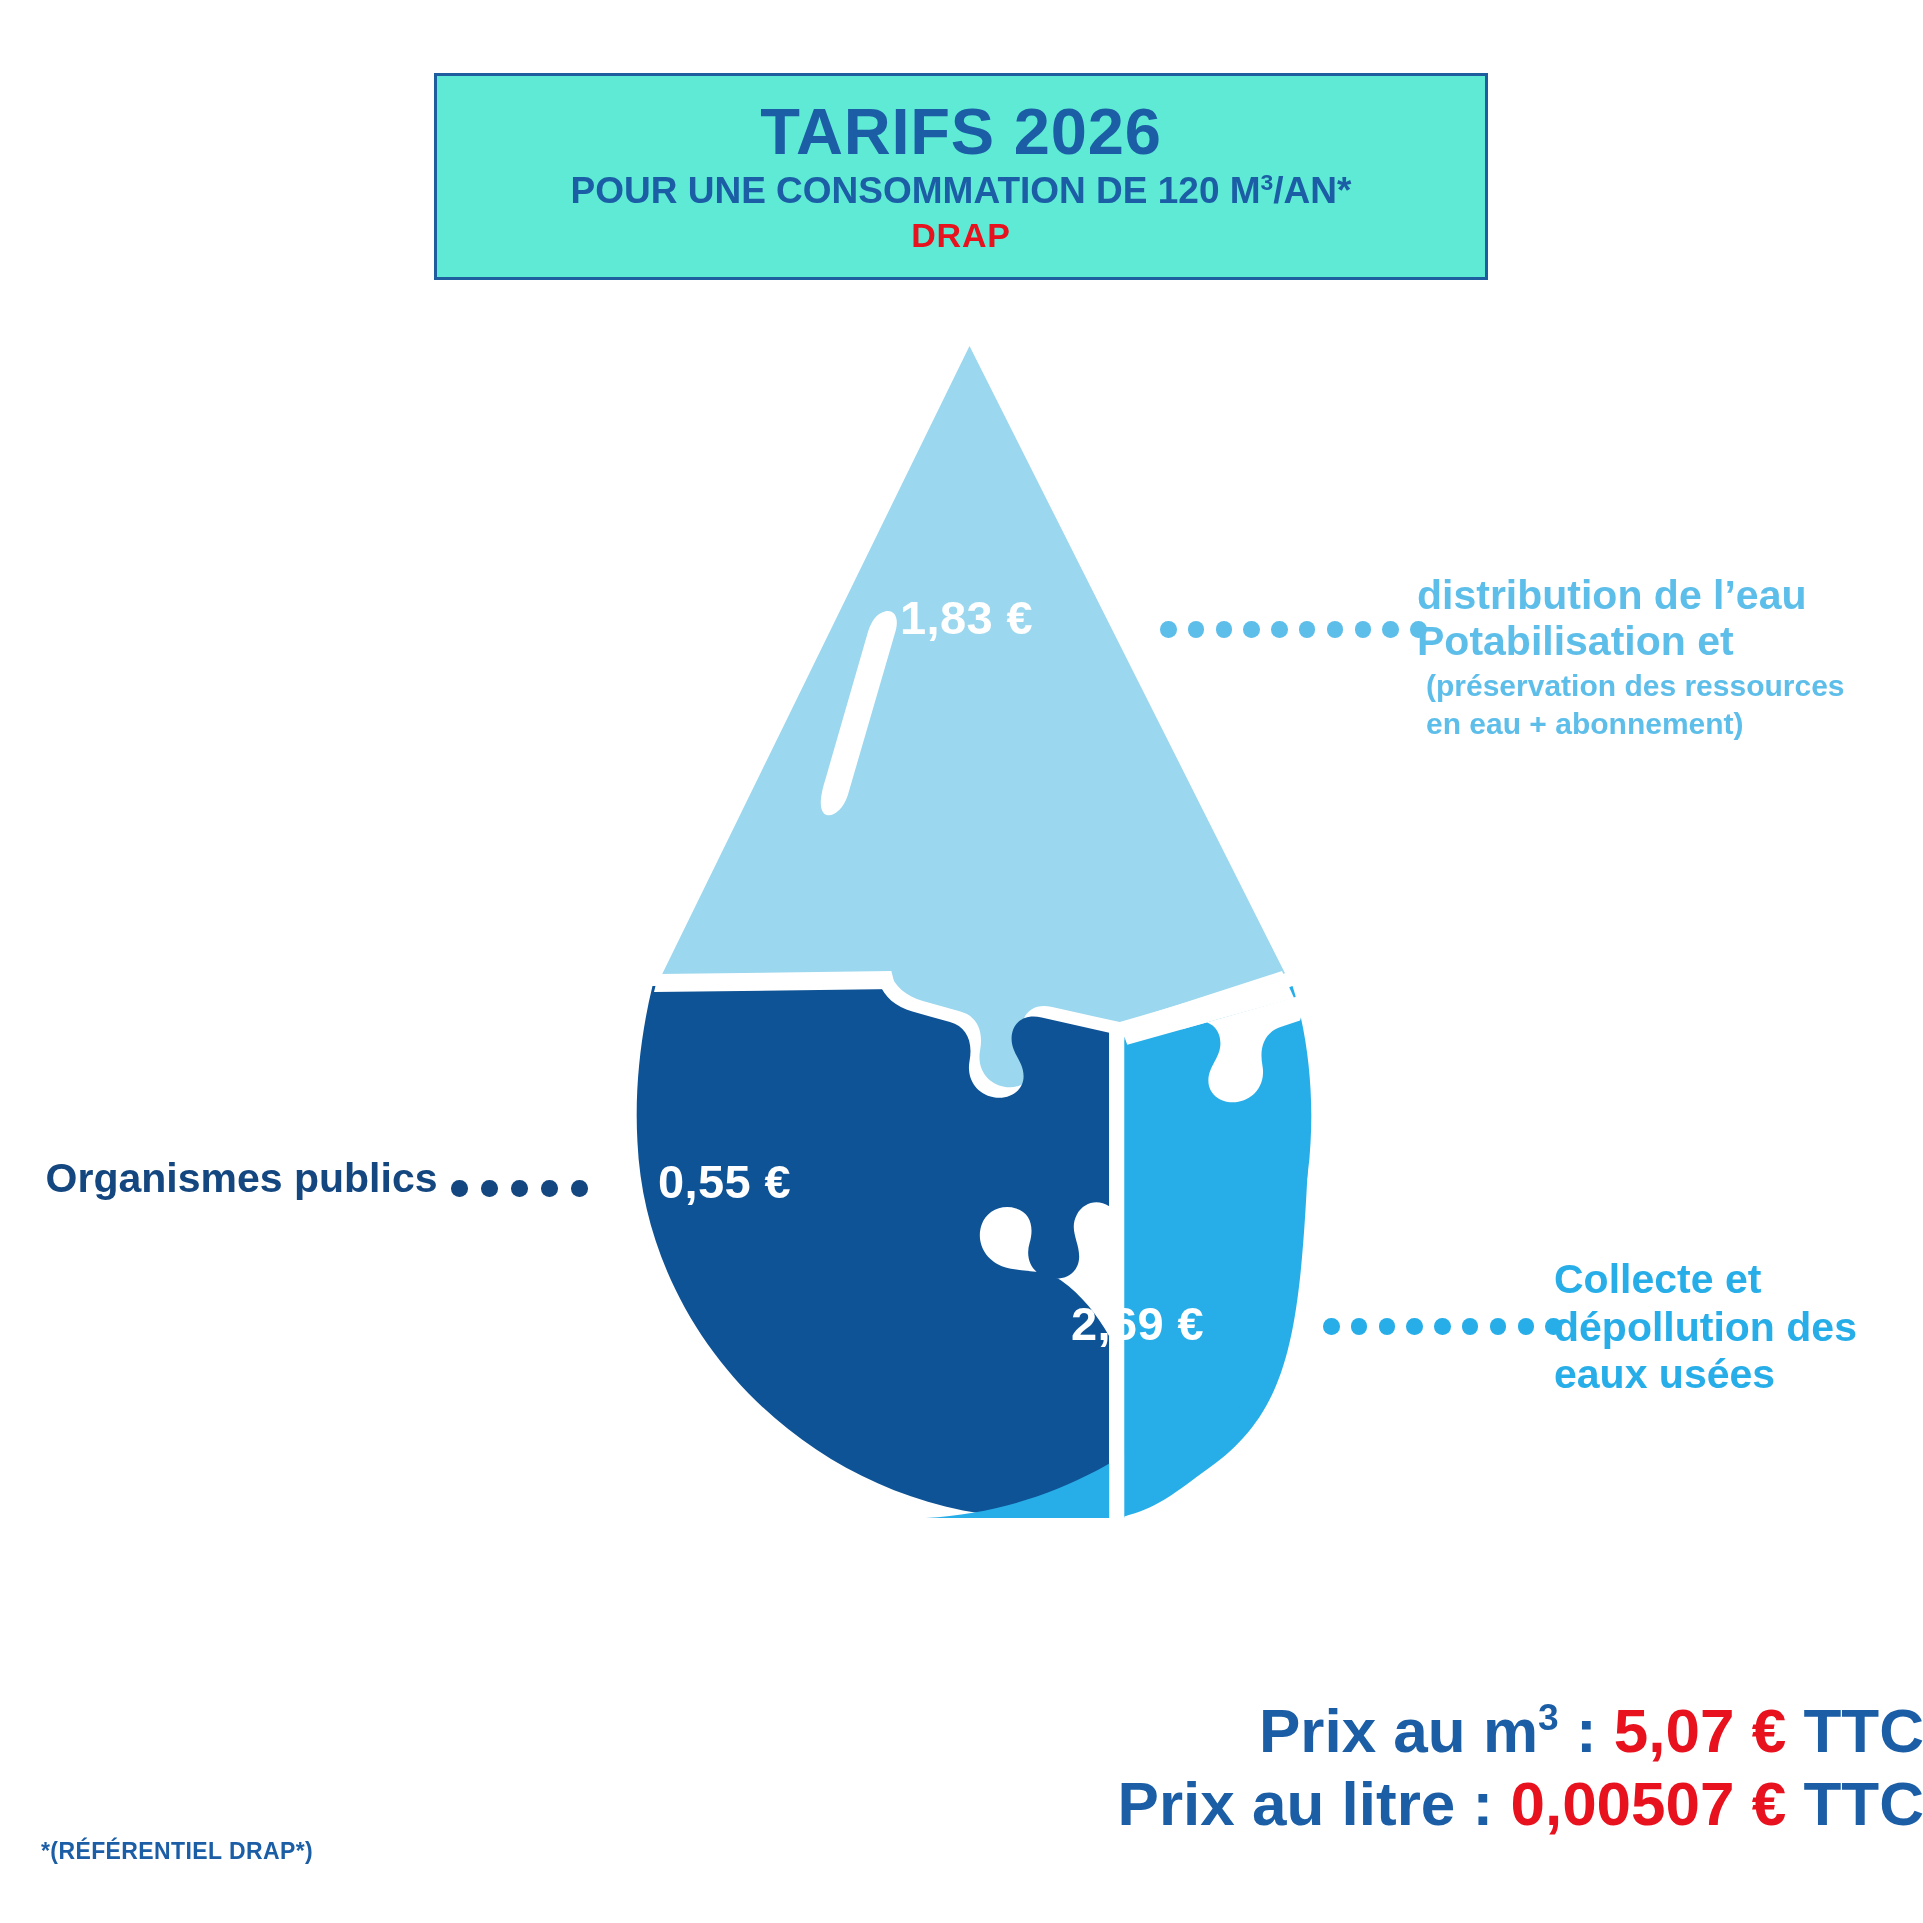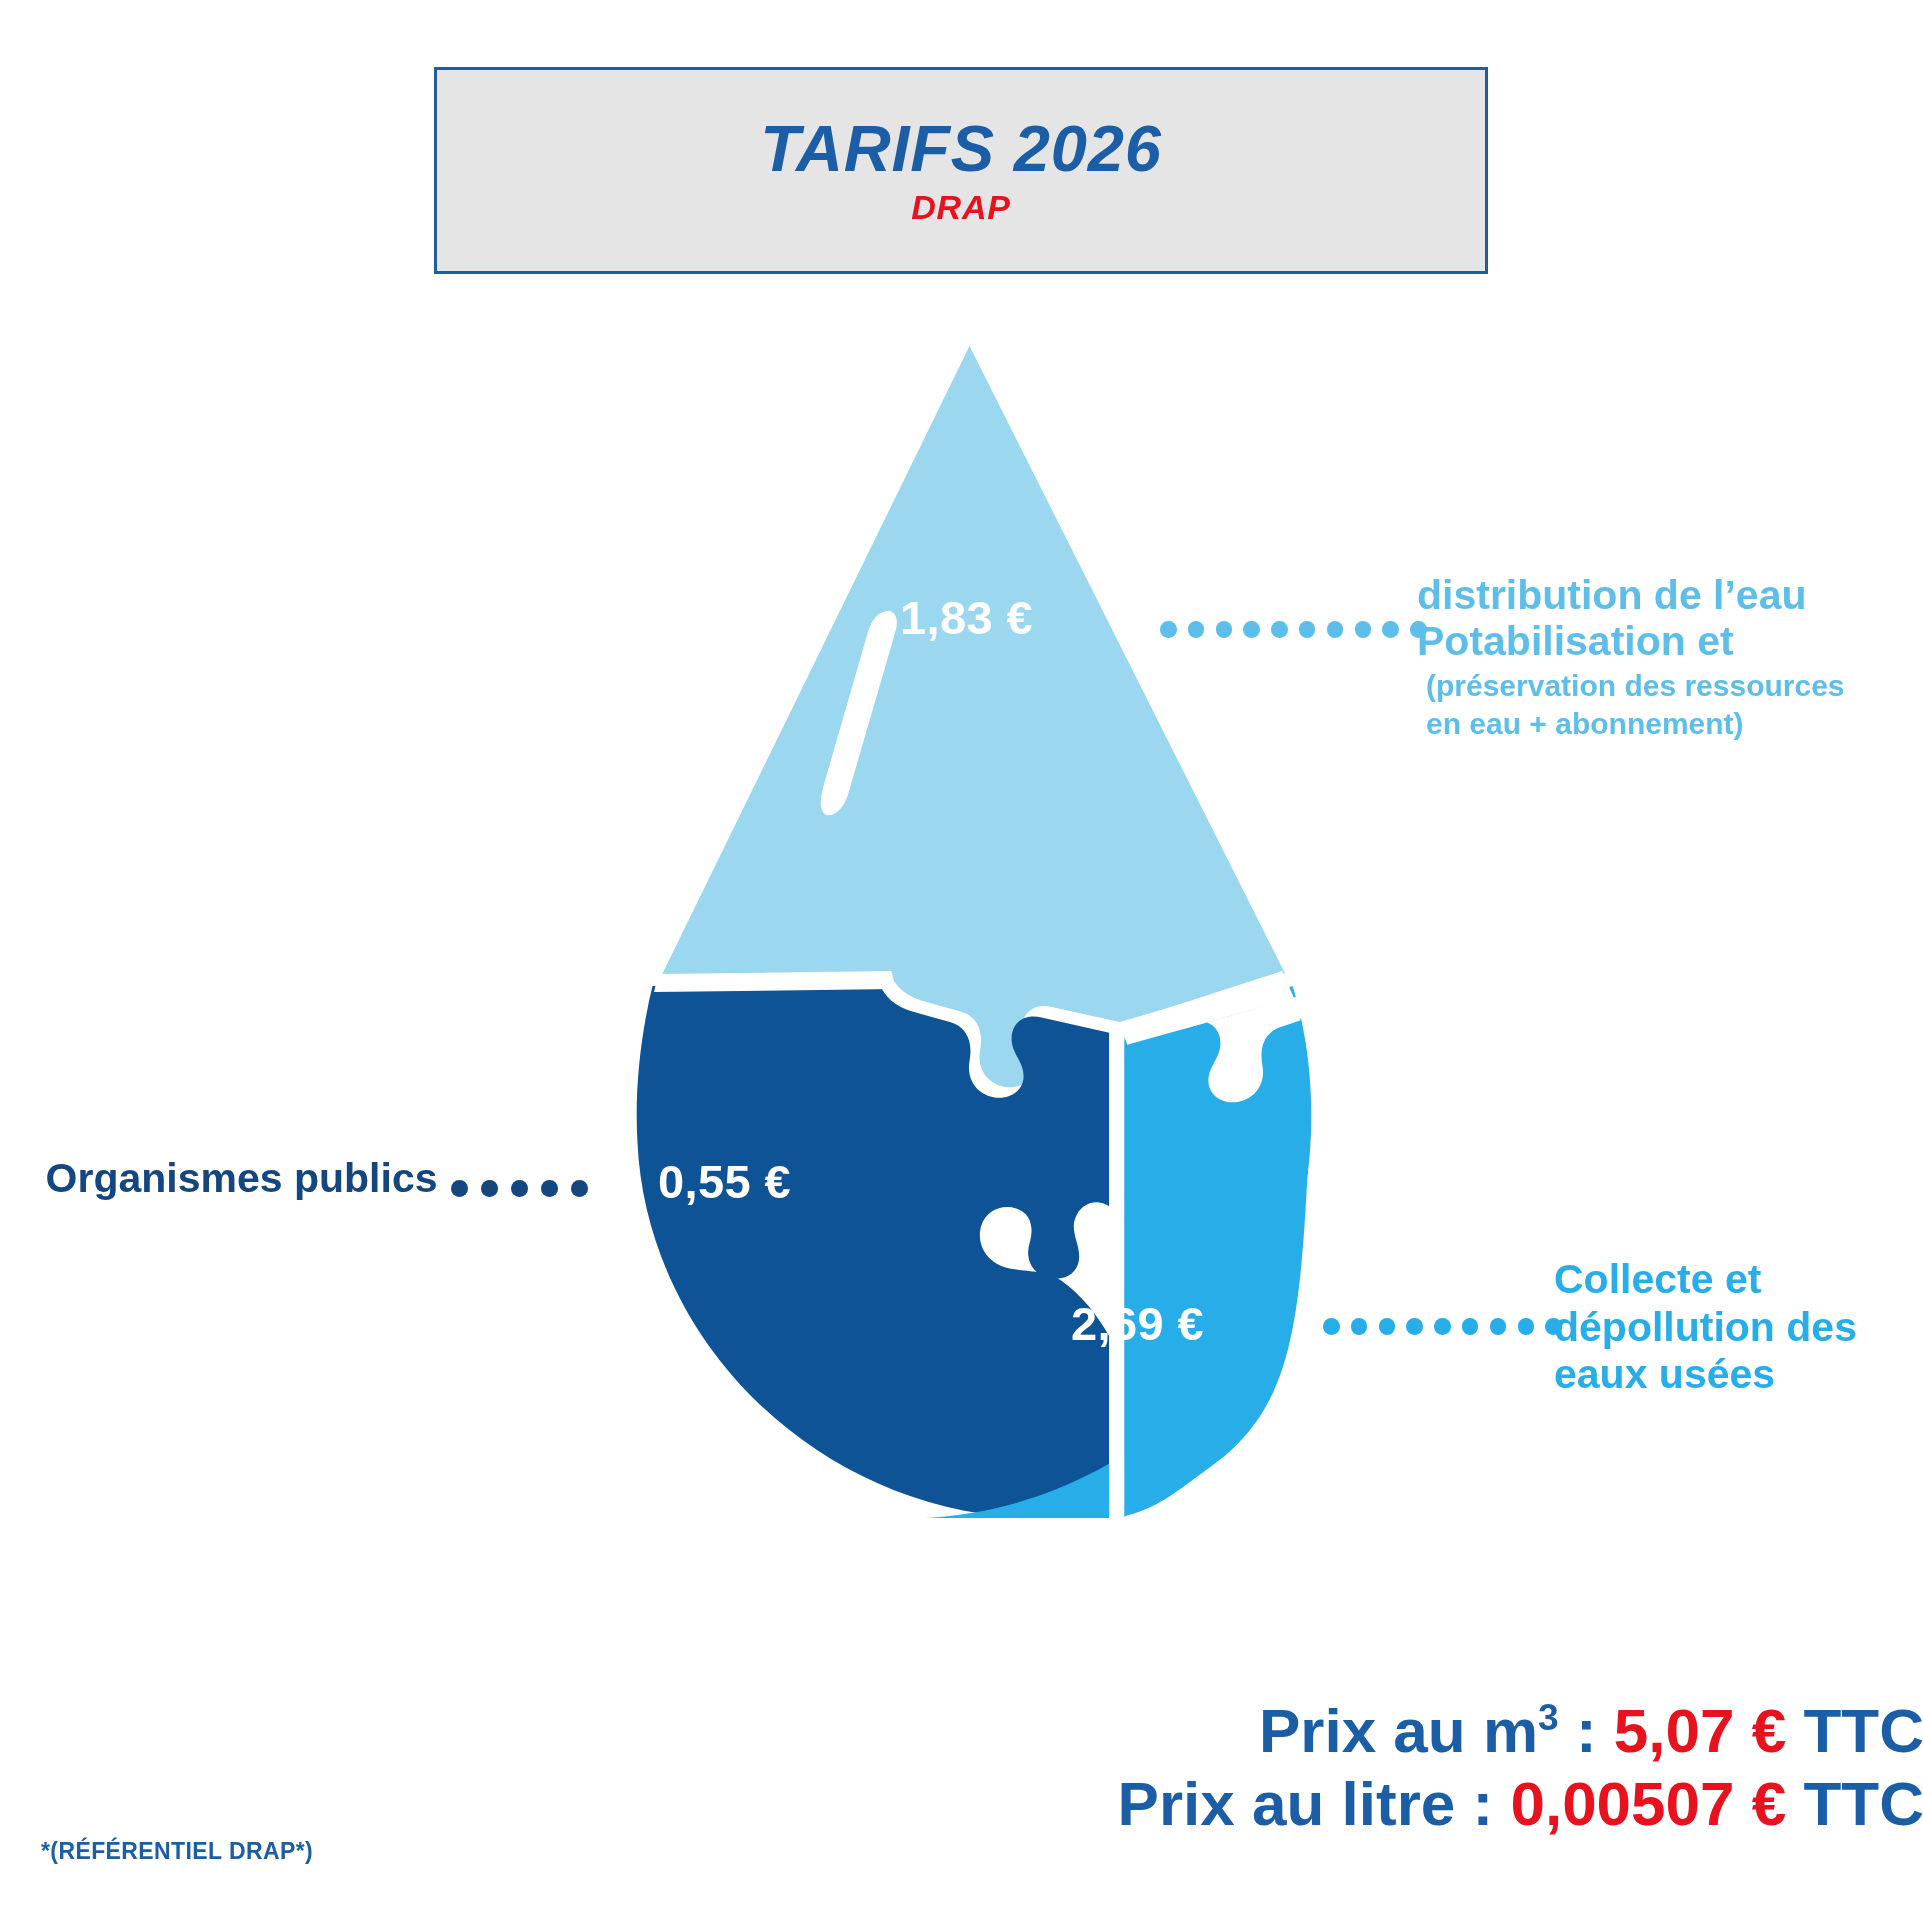--- a/index.html
+++ b/index.html
@@ -4,23 +4,23 @@
 <style>
   html,body{margin:0;padding:0;background:#ffffff;}
   body{
     width:1924px;height:1924px;position:relative;overflow:hidden;
     font-family:"Liberation Sans",sans-serif;
     -webkit-font-smoothing:antialiased;
   }
 
   
   #header-box{
-    position:absolute;left:434px;top:67px;width:1054px;height:207px;
-    border:3px solid #1E5E9E;box-sizing:border-box;background:#e5e5e5;
-    display:flex;flex-direction:column;align-items:center;justify-content:center;font-style:italic;
+    position:absolute;left:434px;top:73px;width:1054px;height:207px;
+    border:3px solid #1E5E9E;box-sizing:border-box;background:#5eead4;
+    display:flex;flex-direction:column;align-items:center;justify-content:center;
   }
   #title-main{
     font-size:65px;font-weight:bold;color:#1B5EA6;letter-spacing:0.8px;
     line-height:1.02;margin:0;
   }
   #title-sub{
     font-size:37px;font-weight:bold;color:#1B5EA6;letter-spacing:0px;
     line-height:1.05;margin:6px 0 0 0;white-space:nowrap;
   }
   #title-sub sup{font-size:0.62em;vertical-align:super;line-height:0;}
@@ -87,20 +87,21 @@
   #footnote{
     position:absolute;left:41px;top:1838px;
     font-size:23px;font-weight:bold;color:#1B5EA6;letter-spacing:0.4px;
   }
 </style>
 </head>
 <body>
 
 <div id="header-box">
   <div id="title-main">TARIFS 2026</div>
+  <div id="title-sub"><span>POUR UNE CONSOMMATION DE 120 M</span><sup>3</sup><span>/AN*</span></div>
   <div id="title-city">DRAP</div>
 </div>
 
 <div id="drop-wrap">
   <svg id="drop-svg" viewBox="0 0 1180 1620" xmlns="http://www.w3.org/2000/svg">
 
     <path fill="#9BD7EE" d="M 590 0
              L 1010 835
              L 790 900
              L 700 880

